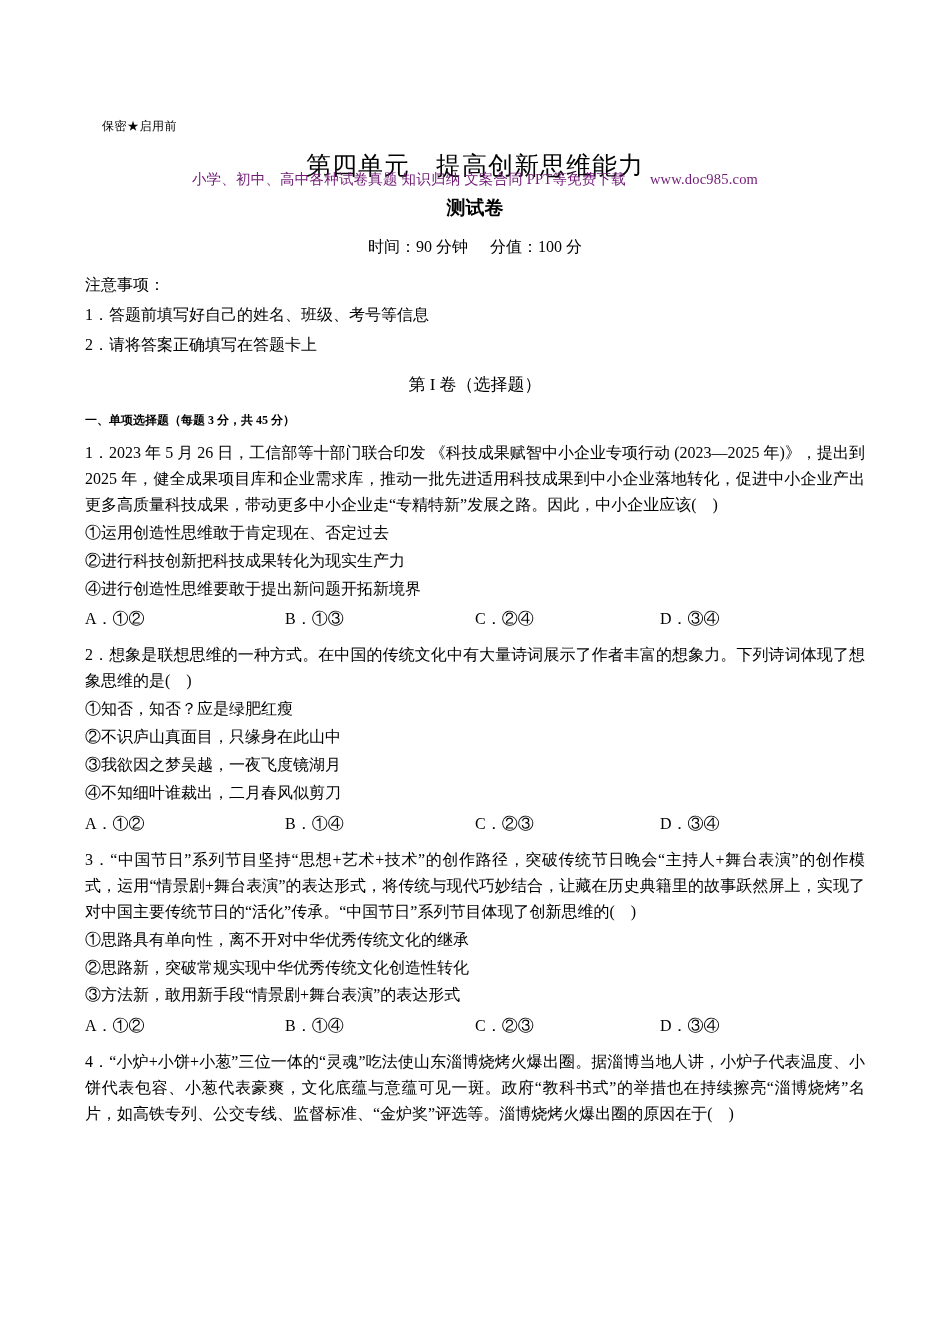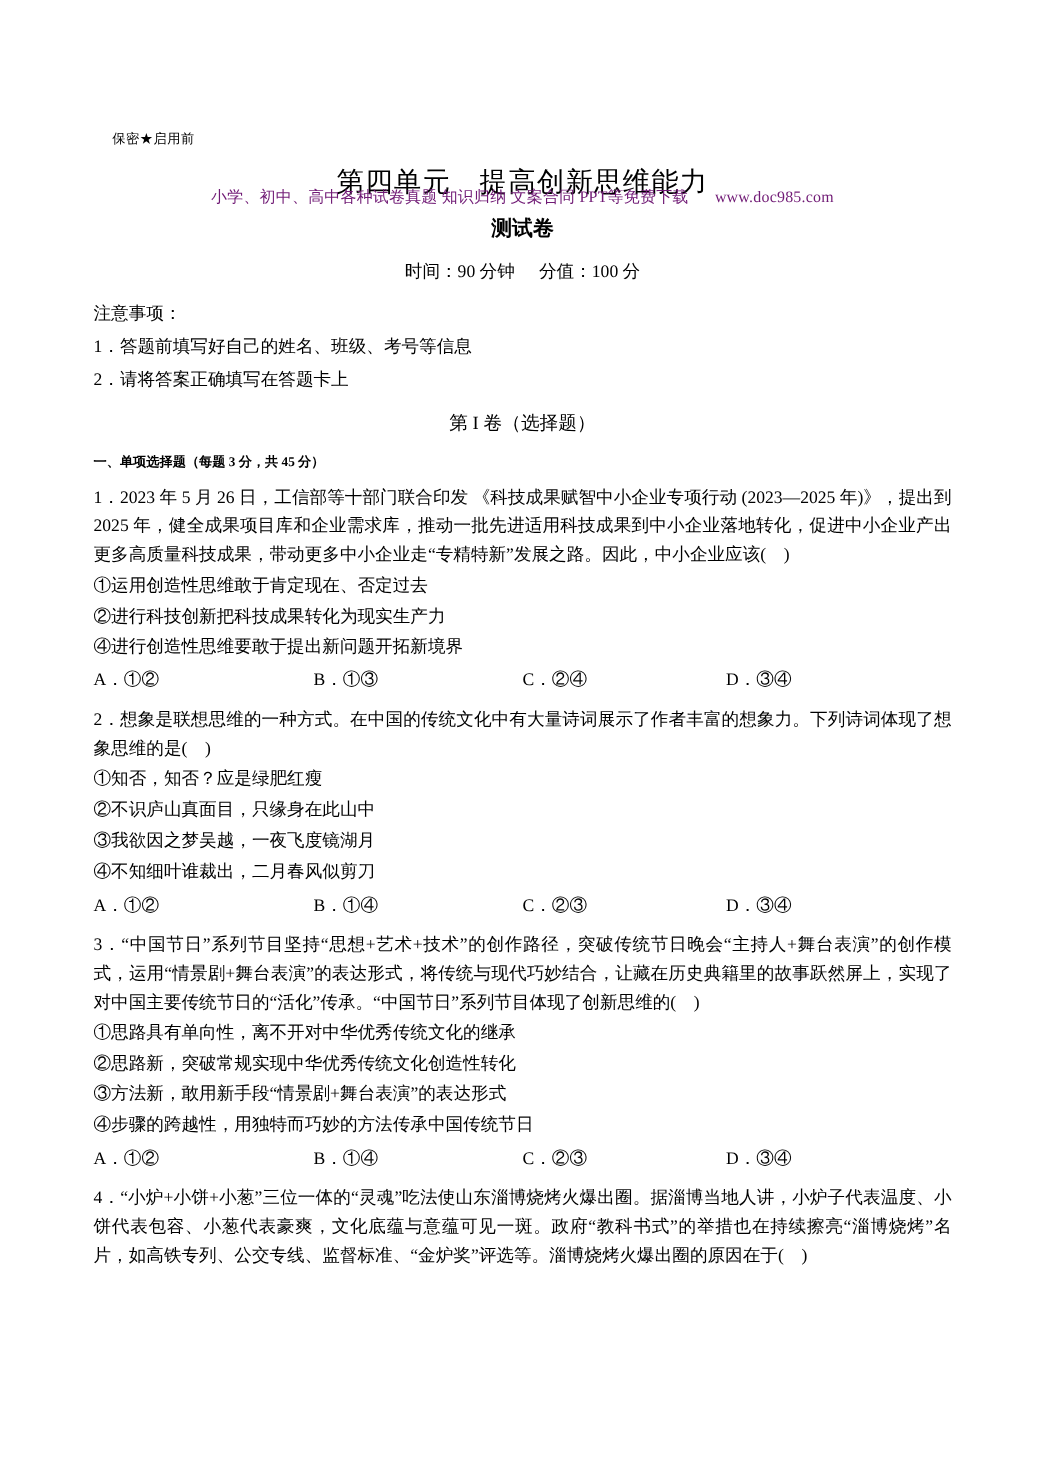--- a/index.html
+++ b/index.html
@@ -164,21 +164,20 @@
       <span class="ch-c">C．②③</span>
       <span class="ch-d">D．③④</span>
     </div>
   </div>
 
   <div class="q">
     <div class="q-body">3．“中国节日”系列节目坚持“思想+艺术+技术”的创作路径，突破传统节日晚会“主持人+舞台表演”的创作模式，运用“情景剧+舞台表演”的表达形式，将传统与现代巧妙结合，让藏在历史典籍里的故事跃然屏上，实现了对中国主要传统节日的“活化”传承。“中国节日”系列节目体现了创新思维的(　)</div>
     <div class="sub">①思路具有单向性，离不开对中华优秀传统文化的继承</div>
     <div class="sub">②思路新，突破常规实现中华优秀传统文化创造性转化</div>
     <div class="sub">③方法新，敢用新手段“情景剧+舞台表演”的表达形式</div>
-    <div class="sub">④步骤的跨越性，用独特而巧妙的方法传承中国传统节日</div>
     <div class="choices">
       <span class="ch-a">A．①②</span>
       <span class="ch-b">B．①④</span>
       <span class="ch-c">C．②③</span>
       <span class="ch-d">D．③④</span>
     </div>
   </div>
 
   <div class="q">
     <div class="q-body">4．“小炉+小饼+小葱”三位一体的“灵魂”吃法使山东淄博烧烤火爆出圈。据淄博当地人讲，小炉子代表温度、小饼代表包容、小葱代表豪爽，文化底蕴与意蕴可见一斑。政府“教科书式”的举措也在持续擦亮“淄博烧烤”名片，如高铁专列、公交专线、监督标准、“金炉奖”评选等。淄博烧烤火爆出圈的原因在于(　)</div>

